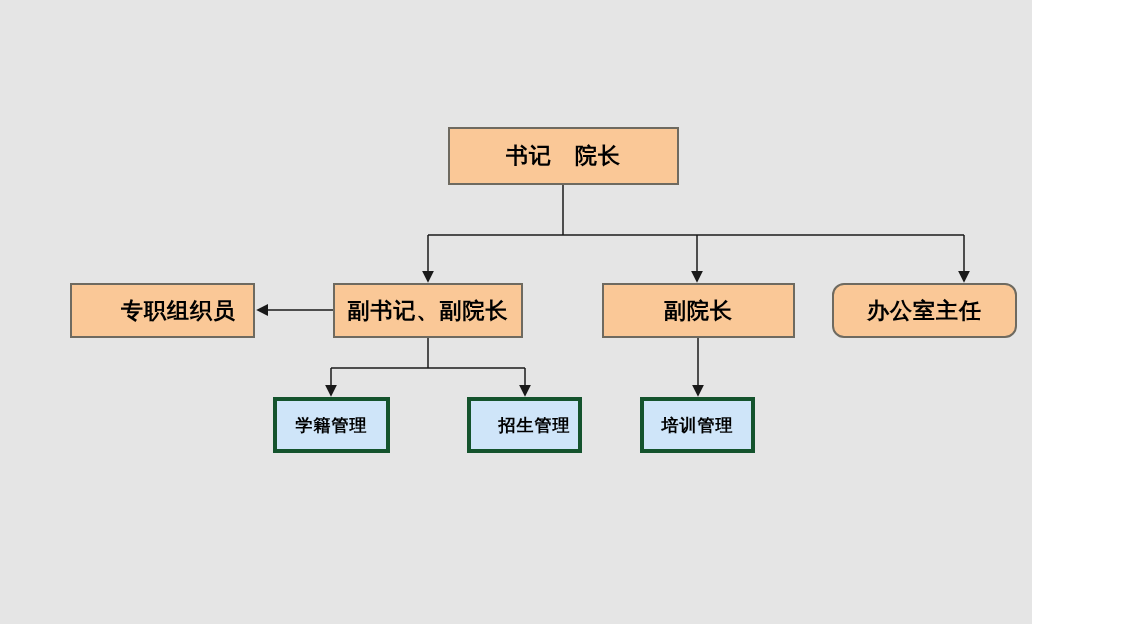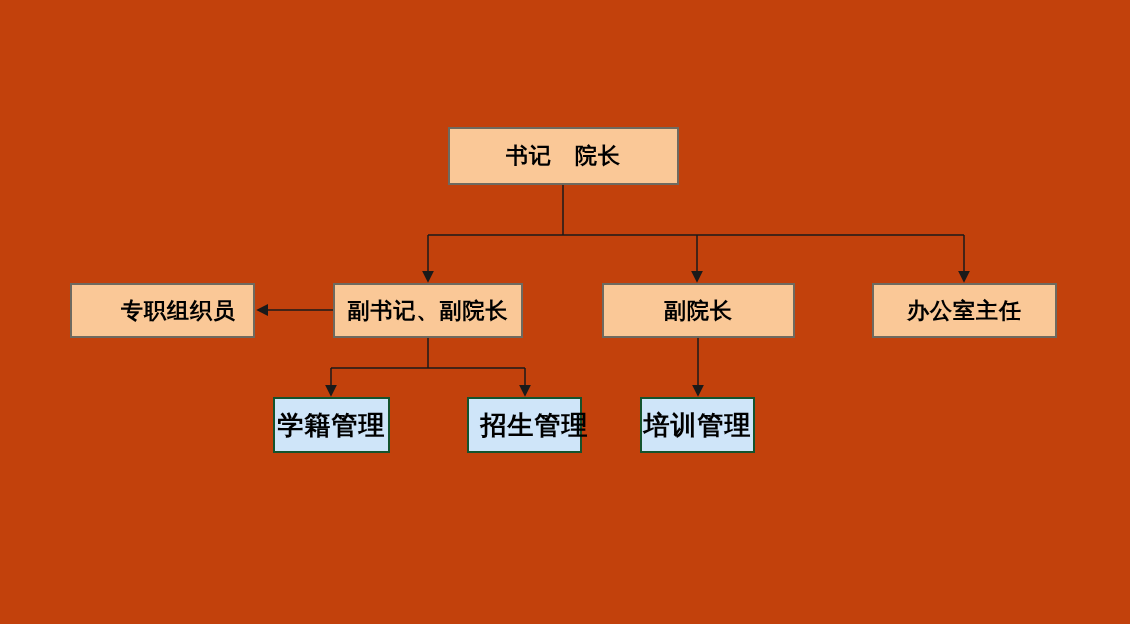--- a/index.html
+++ b/index.html
@@ -3,23 +3,23 @@
 <meta charset="utf-8">
 <style>
   html, body {
     margin: 0;
     padding: 0;
     background: #ffffff;
     font-family: "Liberation Sans", "DejaVu Sans", sans-serif;
   }
   .canvas {
     position: relative;
-    width: 1130px;
+    width: 1032px;
     height: 624px;
-    background: #c2410c;
+    background: #e5e5e5;
     overflow: hidden;
   }
   .connectors {
     position: absolute;
     left: 0;
     top: 0;
     width: 1138px;
     height: 624px;
   }
   .node {
@@ -34,29 +34,29 @@
     letter-spacing: 1px;
     white-space: nowrap;
   }
   .node.orange {
     background: #FAC897;
     border: 2px solid #6E6A60;
     font-size: 22px;
   }
   .node.blue {
     background: #CFE5F9;
-    border: 2px solid #14532d;
-    font-size: 26px;
+    border: 4px solid #14532d;
+    font-size: 17px;
   }
   
   #n-secretary-dean        { left: 448px; top: 127px; width: 231px; height: 58px; }
   #n-full-time-organizer   { left:  70px; top: 283px; width: 185px; height: 55px; padding-left: 32px; }
   #n-deputy-secretary      { left: 333px; top: 283px; width: 190px; height: 55px; }
   #n-deputy-dean           { left: 602px; top: 283px; width: 193px; height: 55px; }
-  #n-office-director       { left: 872px; top: 283px; width: 185px; height: 55px; }
+  #n-office-director       { left: 832px; top: 283px; width: 185px; height: 55px; border-radius: 12px; }
   #n-student-records       { left: 273px; top: 397px; width: 117px; height: 56px; }
   #n-admissions            { left: 467px; top: 397px; width: 115px; height: 56px; padding-left: 20px; }
   #n-training              { left: 640px; top: 397px; width: 115px; height: 56px; }
 </style>
 </head>
 <body>
 
 <div class="canvas">
 
   <svg class="connectors" viewBox="0 0 1138 624" xmlns="http://www.w3.org/2000/svg">

